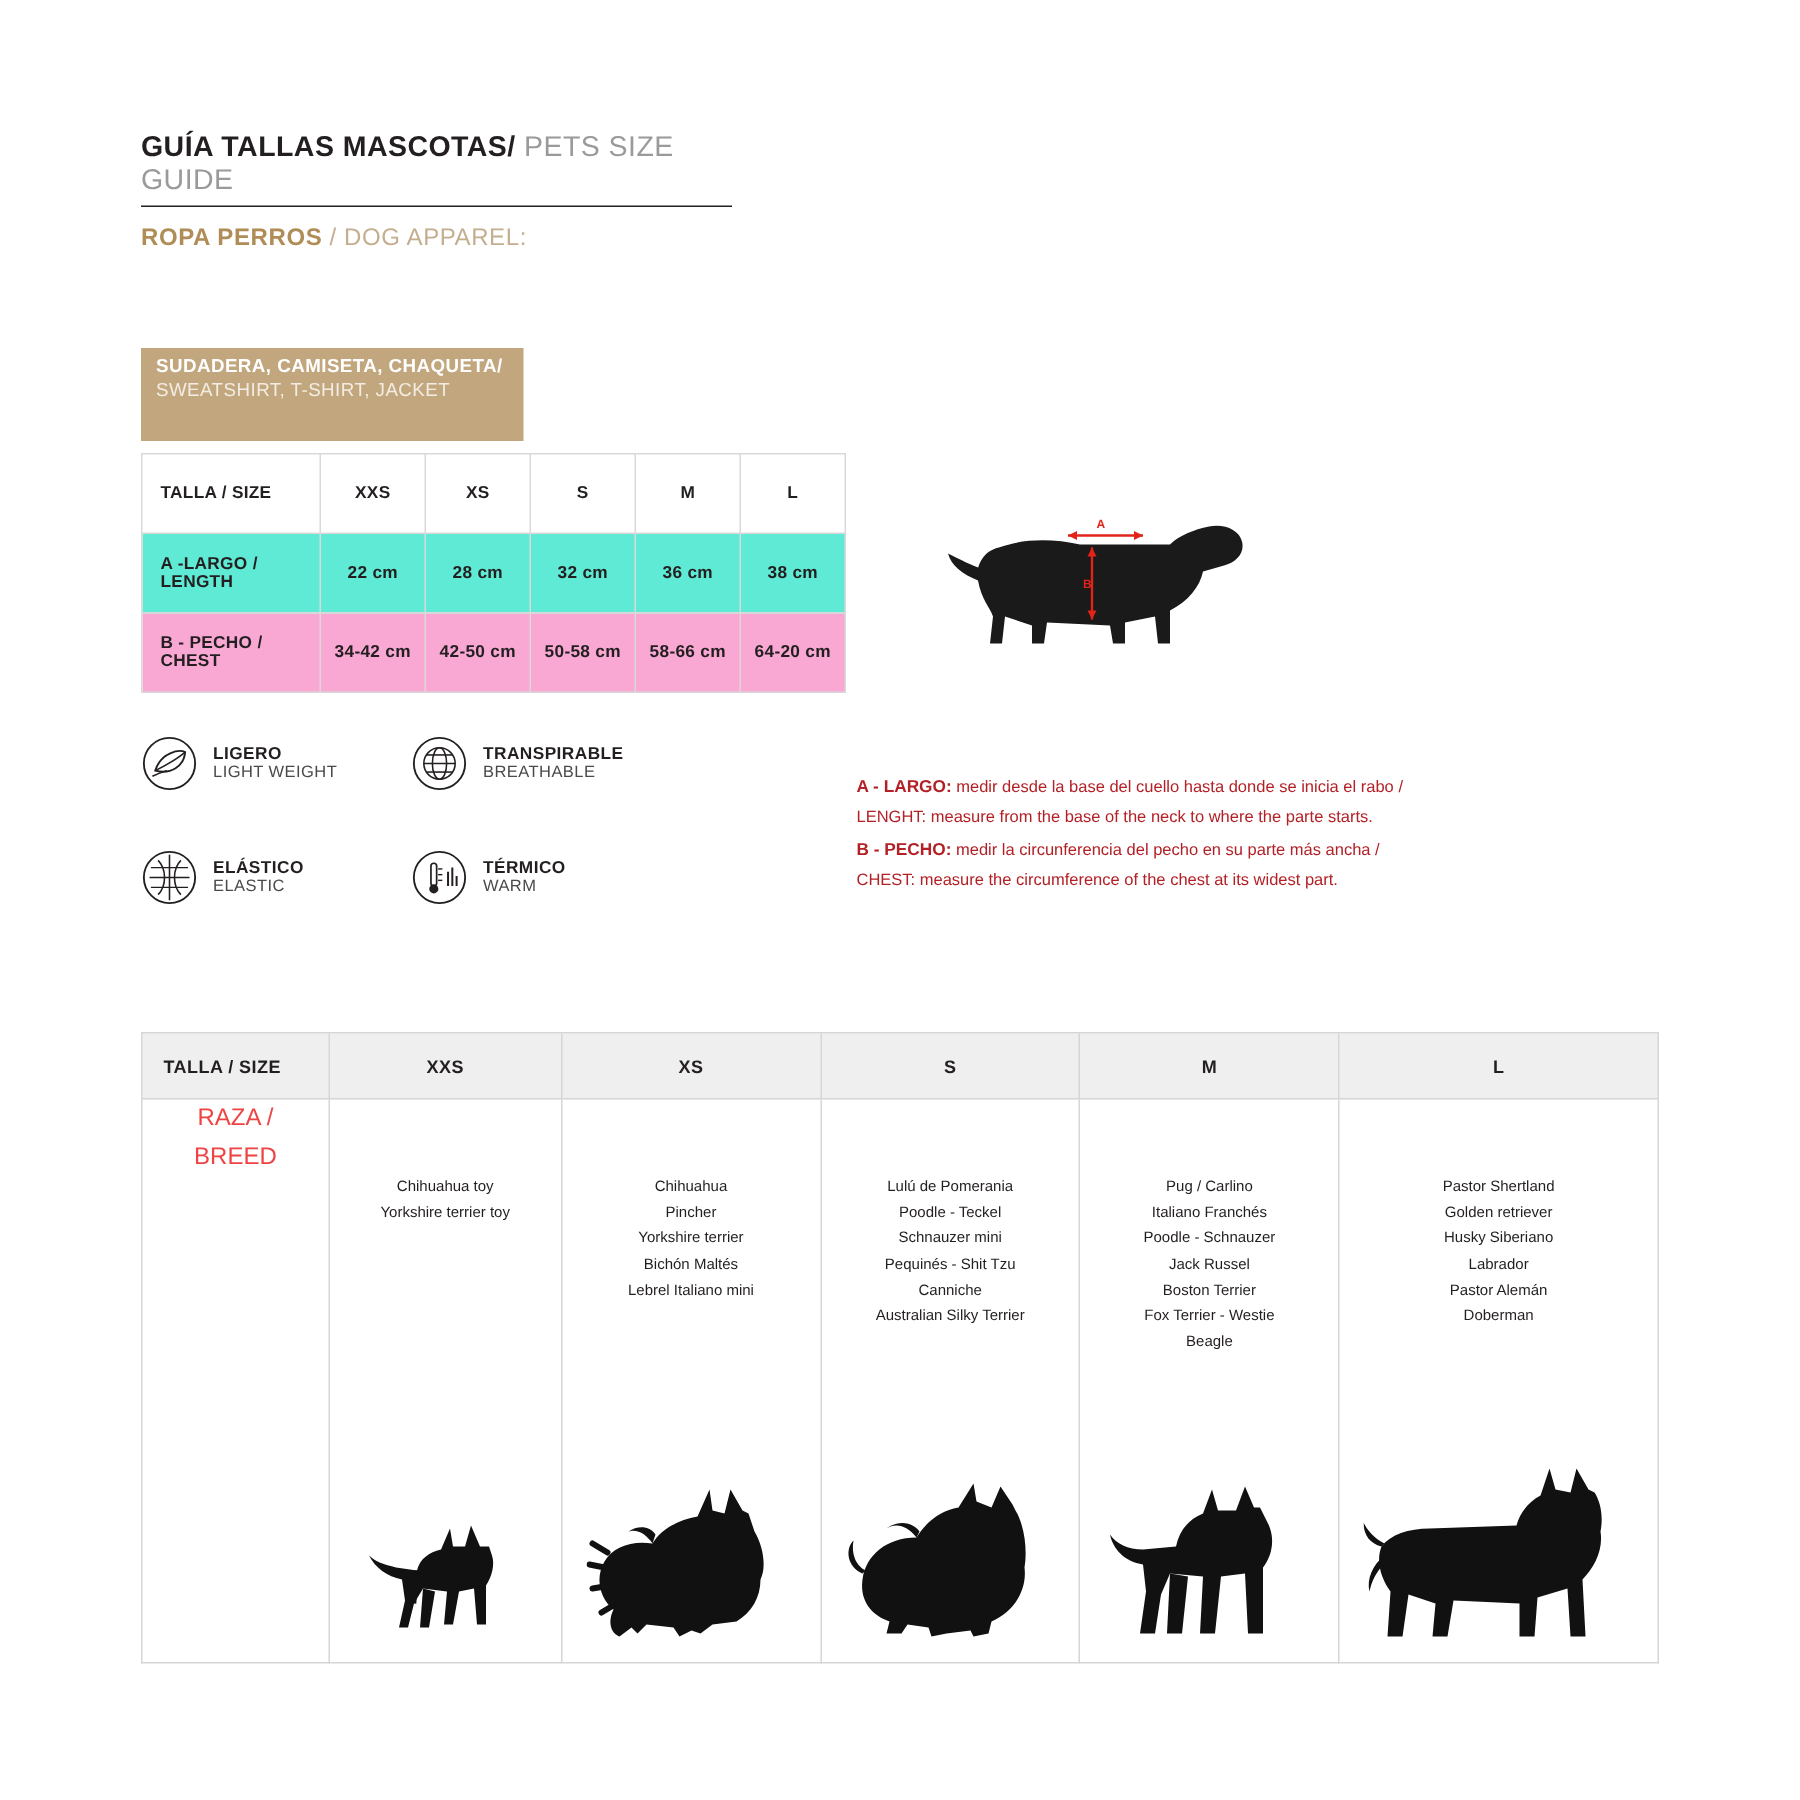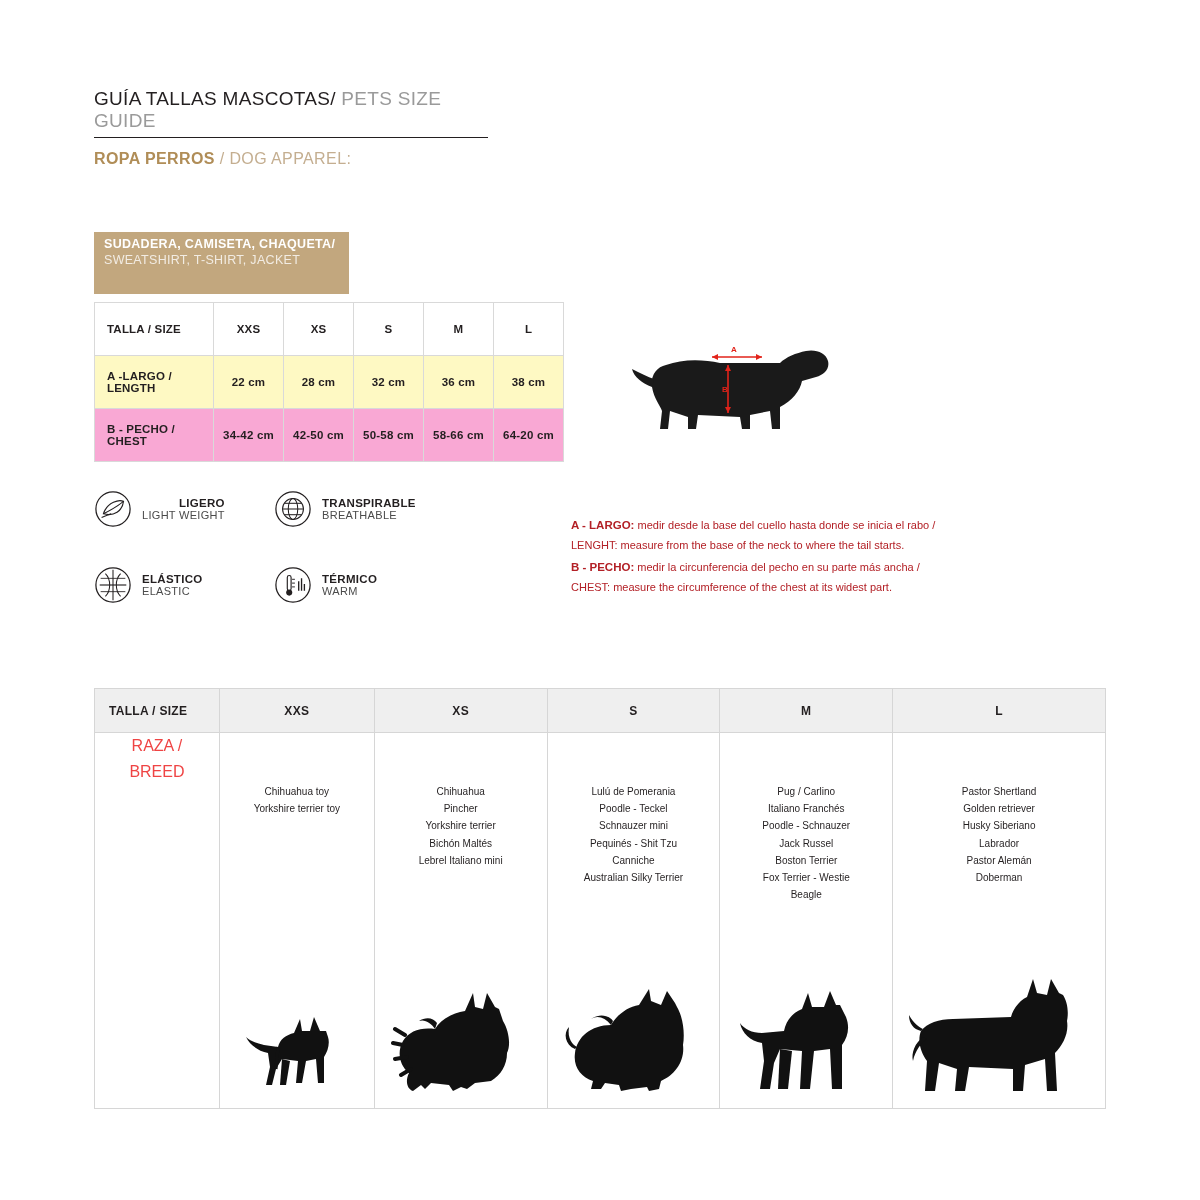--- a/index.html
+++ b/index.html
@@ -13,21 +13,21 @@
   .page { position: relative; width: 1200px; height: 1200px; }
 
   
   .title-wrap {
     position: absolute; left: 94px; top: 88px;
     border-bottom: 1.5px solid #231f20;
     padding-bottom: 5px;
     width: 394px;
   }
   .title-es {
-    font-size: 19px; font-weight: normal; letter-spacing: 0.3px;
+    font-size: 19px; font-weight: bold; letter-spacing: 0.3px;
     color: #231f20; display: inline;
   }
   .title-en {
     font-size: 19px; font-weight: normal; letter-spacing: 0.3px;
     color: #9a9a9a; display: inline;
   }
   .subtitle-wrap {
     position: absolute; left: 94px; top: 150px;
   }
   .subtitle-es {
@@ -60,37 +60,37 @@
   .size-table td, .size-table th {
     border: 1px solid #d9d9d9;
     text-align: center;
     vertical-align: middle;
     font-weight: bold;
     letter-spacing: 0.2px;
     height: 53px;
     color: #231f20;
   }
   .size-table .hdr-row td { background: #ffffff; }
-  .size-table .row-a td { background: #fef9c3; }
+  .size-table .row-a td { background: #5eead4; }
   .size-table .row-b td { background: #f9a8d4; }
   .size-table .lbl {
     text-align: left; padding-left: 12px; width: 119px;
     font-weight: bold;
   }
   .size-table .cell { width: 70px; }
 
   
   .icons {
     position: absolute; left: 94px; top: 490px;
     width: 420px;
   }
   .icon-row { display: flex; margin-bottom: 38px; }
   .icon-item { display: flex; align-items: center; width: 180px; }
   .icon-box { width: 38px; height: 38px; margin-right: 10px; flex: none; }
-  .icon-text .t1 { font-size: 11.5px; font-weight: bold; letter-spacing: 0.3px; text-align: right; }
+  .icon-text .t1 { font-size: 11.5px; font-weight: bold; letter-spacing: 0.3px; }
   .icon-text .t2 { font-size: 11px; font-weight: normal; letter-spacing: 0.3px; color: #4a4a4a; }
 
   
   .dog-diagram { position: absolute; left: 630px; top: 325px; width: 230px; height: 130px; }
 
   
   .notes {
     position: absolute; left: 535px; top: 512px;
     width: 420px; color: #b32026;
     line-height: 1.55;
@@ -273,21 +273,21 @@
       <polygon points="98,40 95,46 101,46" fill="#e2231a"></polygon>
       <polygon points="98,88 95,82 101,82" fill="#e2231a"></polygon>
       <text x="92" y="67" font-family="Liberation Sans, sans-serif" font-size="8" font-weight="bold" fill="#e2231a">B</text>
     </svg>
   </div>
 
   <div class="notes">
     <div>
       <span class="bold">A - LARGO:</span><span class="norm"> medir desde la base del cuello hasta donde se inicia el rabo /</span>
     </div>
-    <div class="norm">LENGHT: measure from the base of the neck to where the tail starts.</div>
+    <div class="norm">LENGHT: measure from the base of the neck to where the parte starts.</div>
     <div>
       <span class="bold">B - PECHO:</span><span class="norm"> medir la circunferencia del pecho en su parte más ancha /</span>
     </div>
     <div class="norm">CHEST: measure the circumference of the chest at its widest part.</div>
   </div>
 
   <table class="breed-table">
     <tbody>
         <tr class="hdr">
       <td class="lbl" style="width:125px">TALLA /  SIZE</td>

